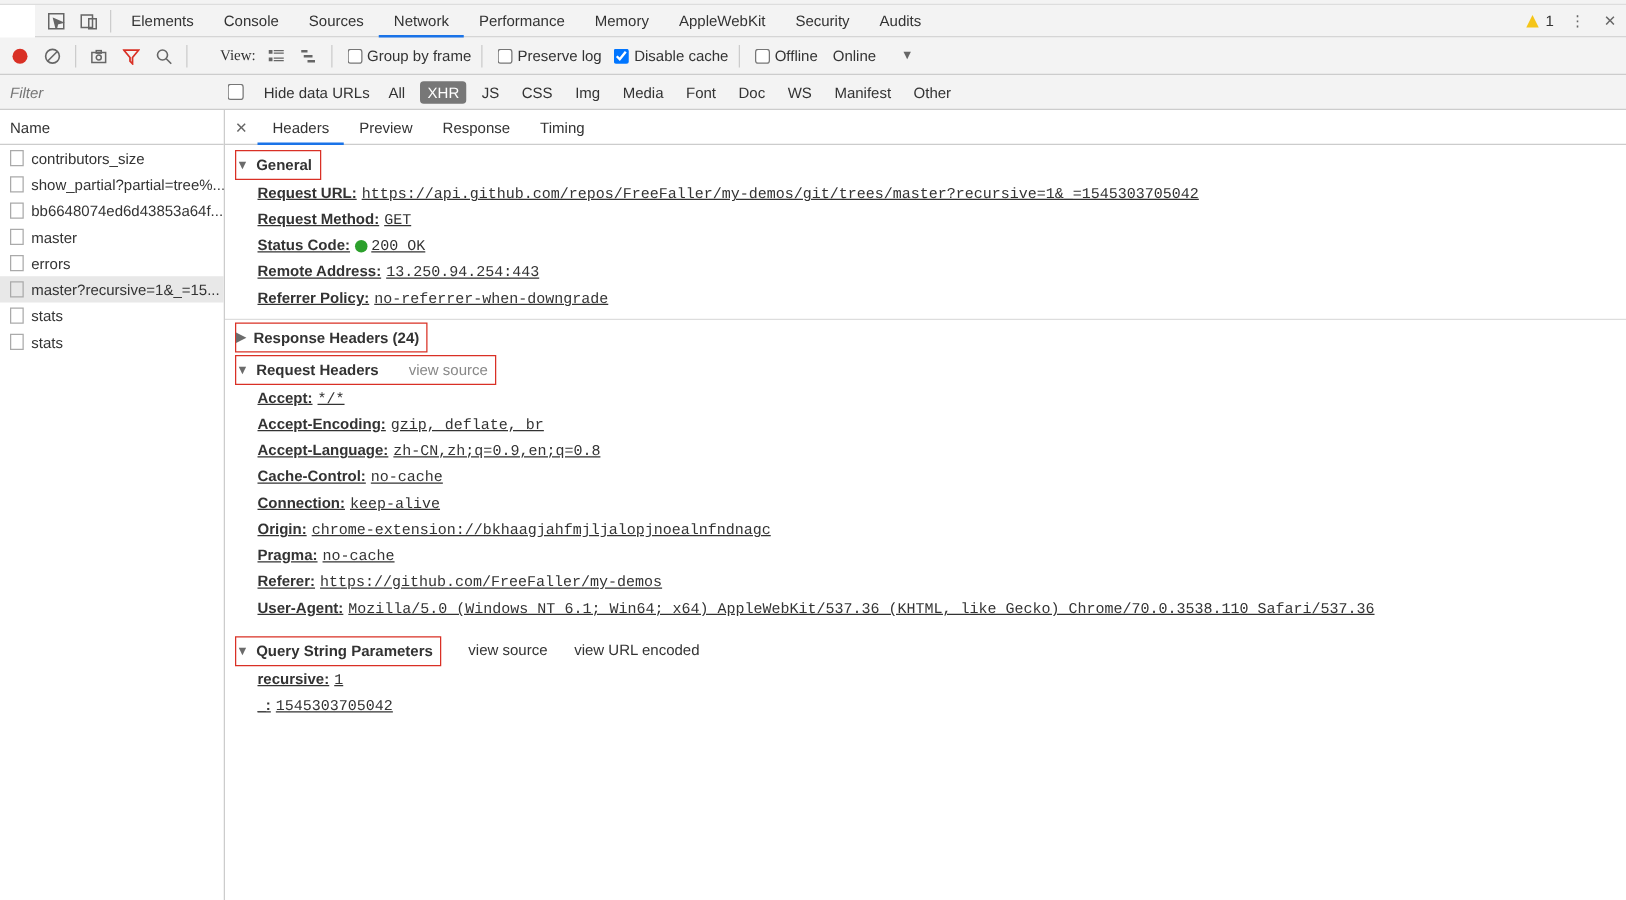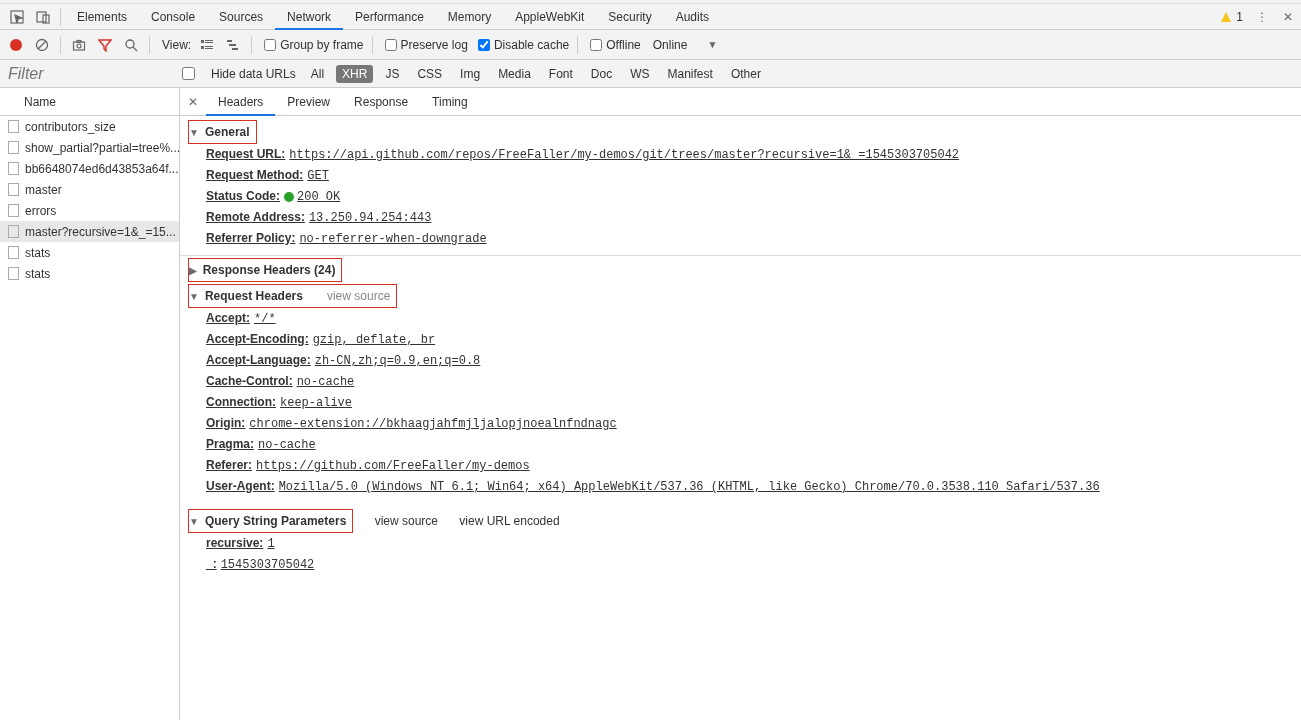--- a/index.html
+++ b/index.html
@@ -17,20 +17,21 @@
   border-bottom: 1px solid #ddd;
   background: #f3f3f3;
 }
 .tabbar {
   display: flex;
   align-items: center;
   height: 26px;
   border-bottom: 1px solid #ccc;
   background: #f3f3f3;
   padding-left: 4px;
+  margin-left: 28px;
 }
 .tabbar .ico {
   width: 26px;
   height: 26px;
   display: flex;
   align-items: center;
   justify-content: center;
   color: #555;
 }
 .tabbar .divider {
@@ -83,40 +84,40 @@
 }
 .toolbar label.cb {
   display: flex;
   align-items: center;
   gap: 4px;
   margin-left: 4px;
 }
 .toolbar input[type=checkbox] {
   width: 12px; height: 12px;
 }
-.toolbar .view-label { margin-left: 4px; }
+.toolbar .view-label { margin-left: 18px; font-family: Liberation Serif, serif; }
 .toolbar .online { color: #333; margin-left: 6px;}
 .toolbar .throttle-arrow { margin-left: 14px; color: #666; font-size: 10px;}
 svg.filter-red { stroke: #d93025; }
 
 .filterbar {
   display: flex;
   align-items: center;
   height: 28px;
   border-bottom: 1px solid #ccc;
   background: #f3f3f3;
 }
 .filterbar input.filter-input {
   border: none;
   background: transparent;
   padding: 0 8px;
   height: 26px;
   width: 178px;
   outline: none;
-  font-size: 16px;
+  font-size: 12px;
   font-style: italic;
   color: #999;
 }
 .filterbar label.cb {
   display: flex;
   align-items: center;
   gap: 16px;
   margin-left: 4px;
 }
 .filterbar .type-pill {
@@ -136,21 +137,21 @@
 }
 .reqlist {
   width: 180px;
   border-right: 1px solid #ccc;
   display: flex;
   flex-direction: column;
 }
 .reqlist .hdr {
   height: 28px;
   line-height: 28px;
-  padding-left: 24px;
+  padding-left: 8px;
   border-bottom: 1px solid #ccc;
   color: #333;
 }
 .reqlist .row {
   display: flex;
   align-items: center;
   gap: 6px;
   height: 21px;
   padding-left: 8px;
   white-space: nowrap;

